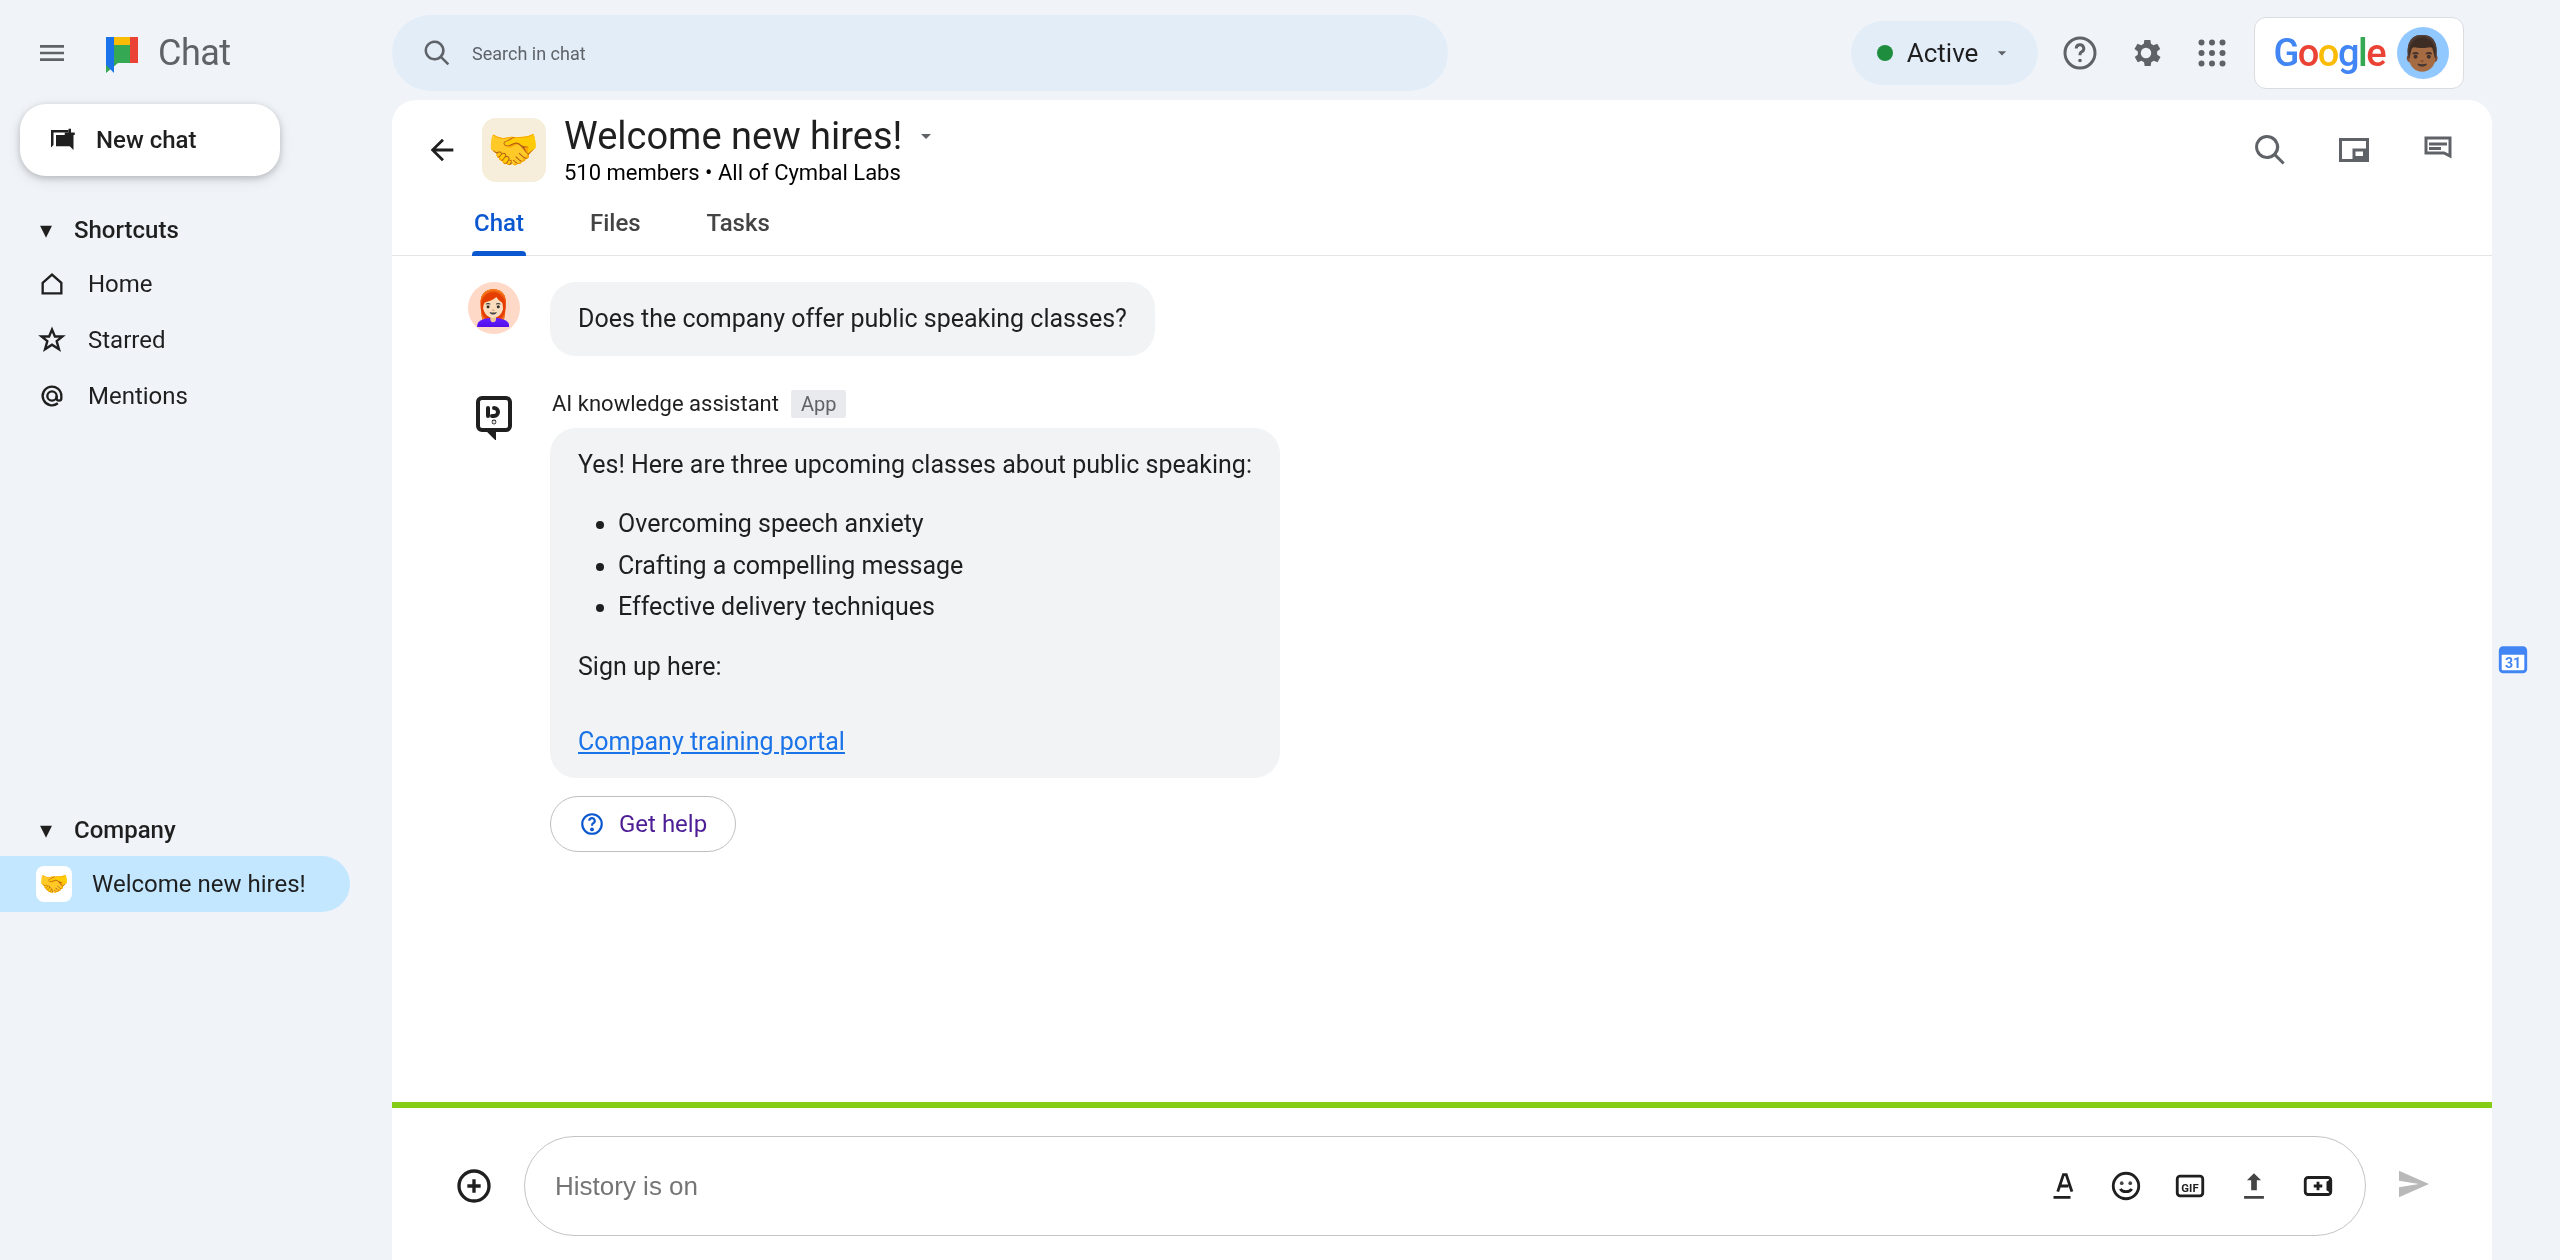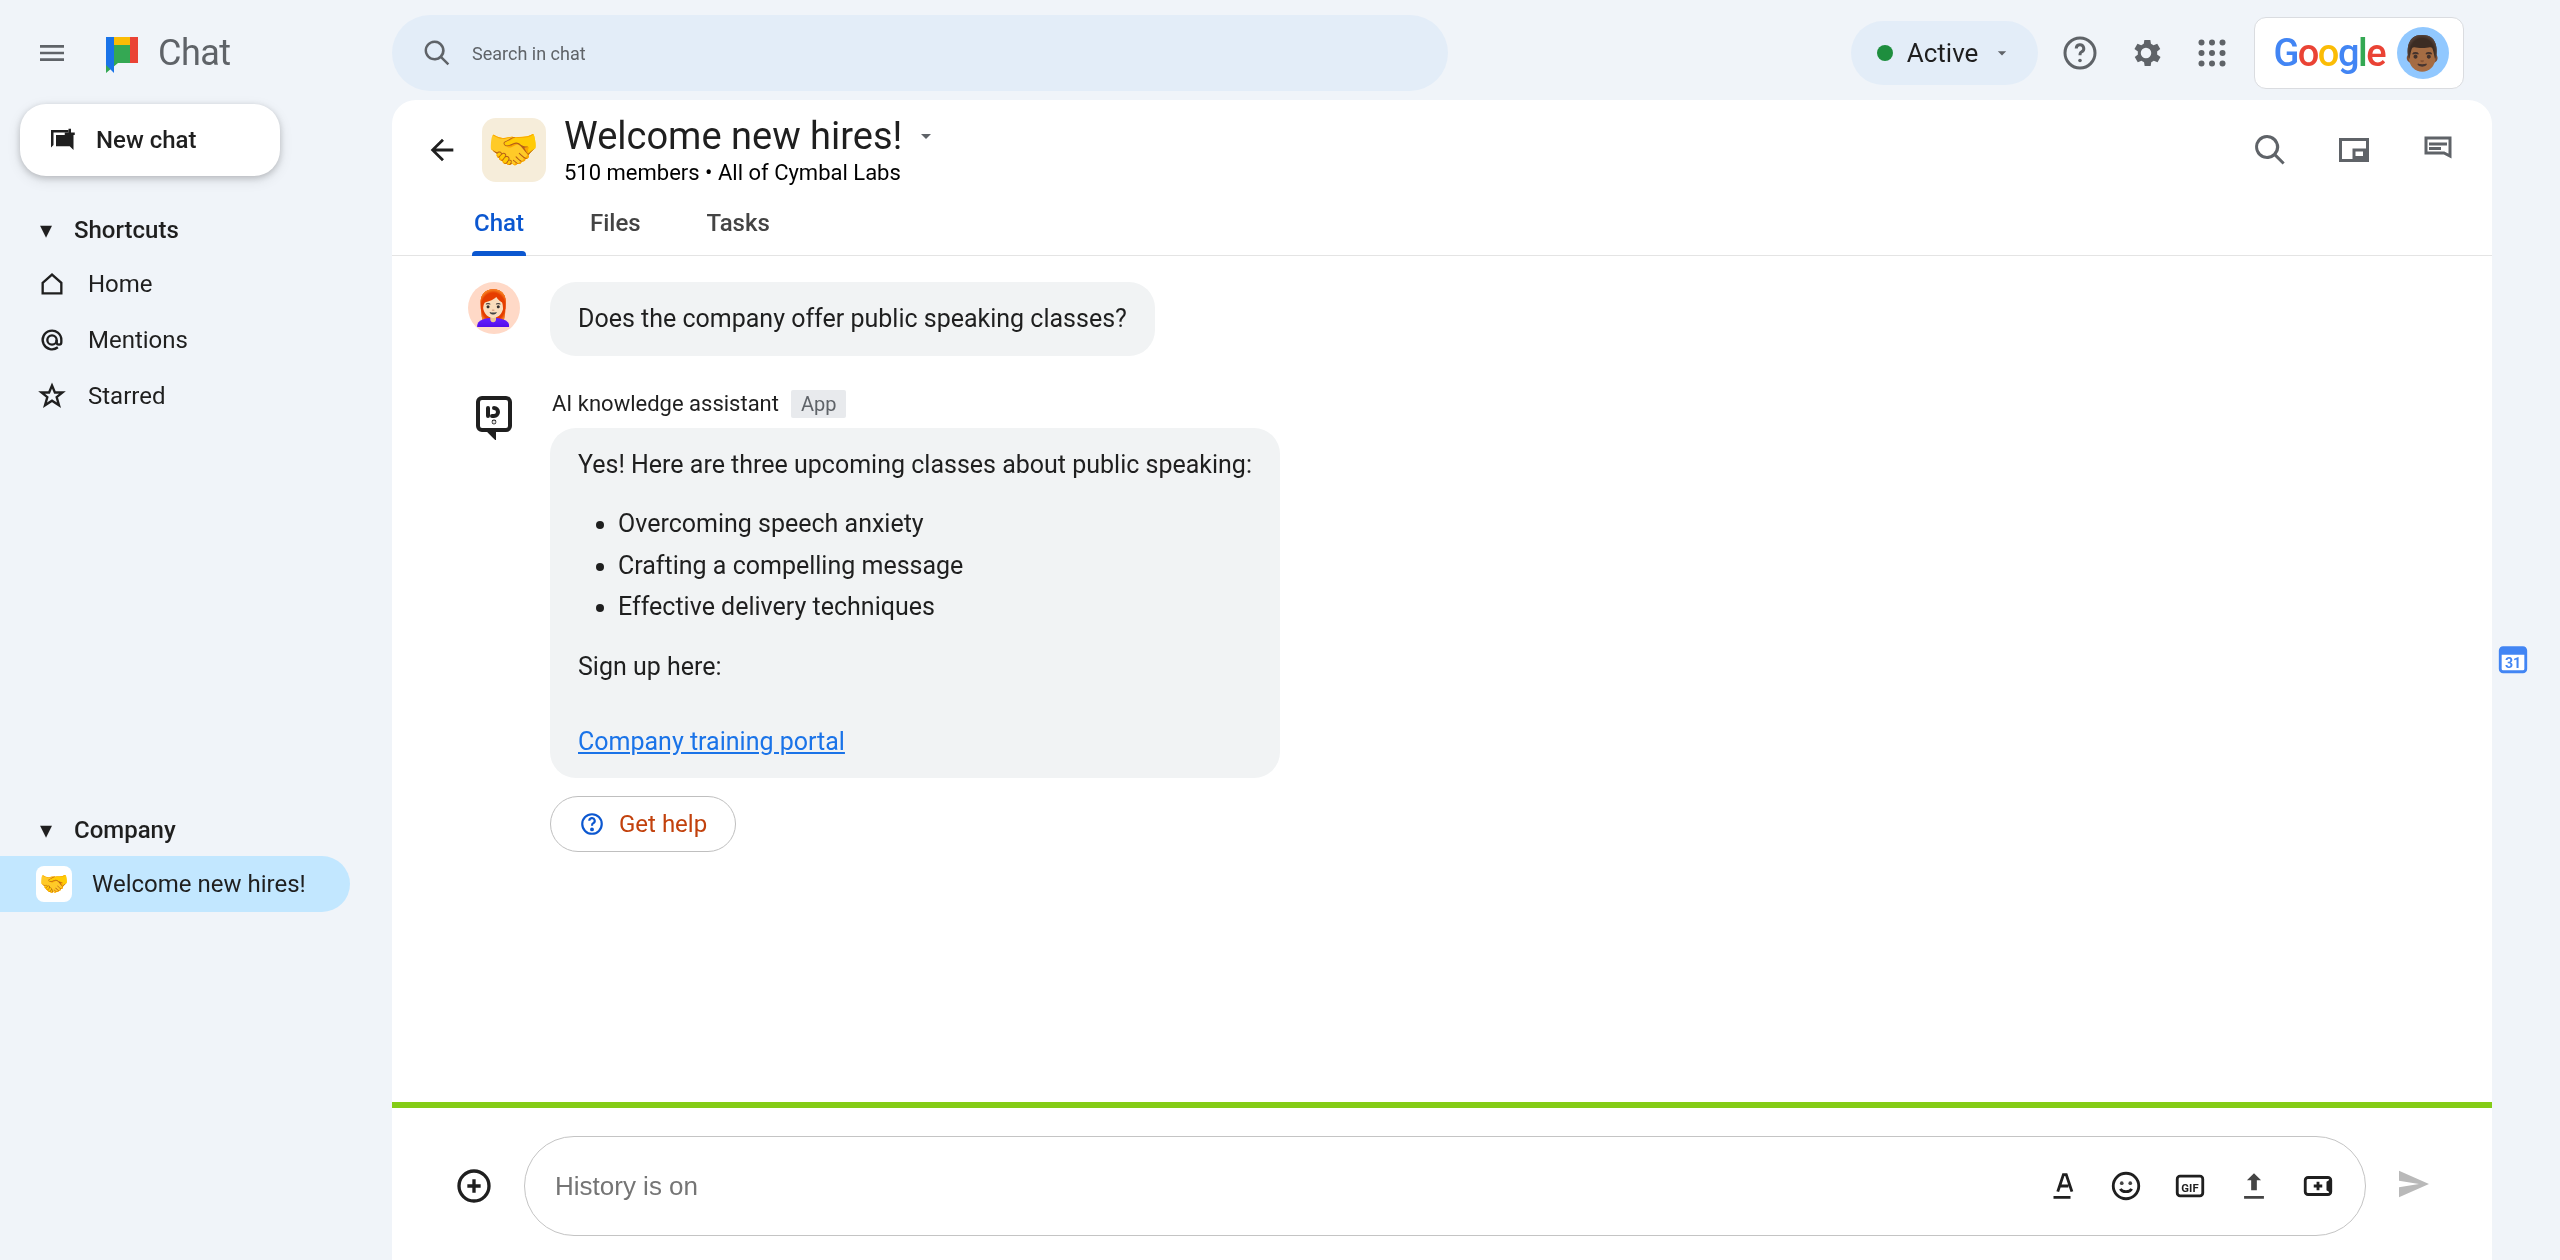--- a/index.html
+++ b/index.html
@@ -68,21 +68,21 @@
 .msg-row { display:flex; gap:30px; margin-bottom:34px; align-items:flex-start;}
 .msg-avatar { width:52px; height:52px; border-radius:50%; flex:none; display:flex; align-items:center; justify-content:center;}
 .user-av { background:#ffd9c7; font-size:34px;}
 .bot-av svg { width:48px; height:48px;}
 .bubble { background:#f1f3f4; border-radius:26px; padding:18px 28px; font-size:25px; max-width:820px; line-height:1.5;}
 .bot-header { display:flex; align-items:center; gap:12px; font-size:22px; margin-bottom:10px; margin-left:2px;}
 .app-badge { background:#e8eaed; border-radius:2px; padding:2px 10px; font-size:20px; color:#5f6368;}
 .bot-bubble ul { padding-left:40px; margin:22px 0;}
 .bot-bubble li { margin:4px 0;}
 .link { color:#1a73e8; text-decoration:underline; cursor:pointer;}
-.gethelp { margin-top:18px; border:1px solid #bfbfbf; border-radius:28px; height:56px; padding:0 28px; display:inline-flex; align-items:center; gap:14px; font-size:24px; color:#c2410c; cursor:pointer; background:#fff;}
+.gethelp { margin-top:18px; border:1px solid #bfbfbf; border-radius:28px; height:56px; padding:0 28px; display:inline-flex; align-items:center; gap:14px; font-size:24px; color:#4c1d95; cursor:pointer; background:#fff;}
 .composer-wrap { border-top:6px solid #84cc16; padding:28px 54px 24px 60px; display:flex; align-items:center; gap:28px;}
 .plus-btn { width:44px; height:44px; cursor:pointer; display:flex; align-items:center; justify-content:center;}
 .composer { flex:1; border:1px solid #c4c4c4; border-radius:50px; height:100px; display:flex; align-items:center; padding:0 30px; gap:10px;}
 .composer input { flex:1; border:none; outline:none; font-size:26px; color:#5f6368; background:transparent;}
 .composer-icons { display:flex; gap:30px; }
 .composer-icons svg { width:34px; height:34px; fill:#444; cursor:pointer;}
 .send-btn { width:44px; height:44px; cursor:pointer;}
 .send-btn svg{ width:40px; height:40px; fill:#b9b9b9;}
 
 .rightcol { width:64px; flex:none; background:#f0f4f9; padding-top:58px; display:flex; flex-direction:row; align-items:center; gap:46px;}
@@ -130,33 +130,33 @@
       <span class="ic">
           <svg viewBox="0 0 24 24" width="28" height="28" fill="none" stroke="#1f1f1f" stroke-width="2">
             <path d="M4 11 L12 4 L20 11 V20 H4 Z"></path>
           </svg>
         </span>
       <span>Home</span>
     </div>
     <div class="nav-item">
       <span class="ic">
           <svg viewBox="0 0 24 24" width="28" height="28" fill="none" stroke="#1f1f1f" stroke-width="2">
-            <circle cx="12" cy="12" r="4"></circle>
-            <path d="M16 12v2a2 2 0 0 0 4 0v-2a8 8 0 1 0-3 6.2"></path>
+            <path d="M12 3l2.5 6H21l-5 4 2 7-6-4-6 4 2-7-5-4h6.5z"></path>
           </svg>
         </span>
-      <span>Mentions</span>
+      <span>Starred</span>
     </div>
     <div class="nav-item">
       <span class="ic">
           <svg viewBox="0 0 24 24" width="28" height="28" fill="none" stroke="#1f1f1f" stroke-width="2">
-            <path d="M12 3l2.5 6H21l-5 4 2 7-6-4-6 4 2-7-5-4h6.5z"></path>
+            <circle cx="12" cy="12" r="4"></circle>
+            <path d="M16 12v2a2 2 0 0 0 4 0v-2a8 8 0 1 0-3 6.2"></path>
           </svg>
         </span>
-      <span>Starred</span>
+      <span>Mentions</span>
     </div>
 
     <div class="nav-spacer"></div>
 
     <div class="nav-section-hdr">
       <span class="caret">▾</span>
       <span>Company</span>
     </div>
     <div class="nav-item selected">
       <span class="space-emoji">🤝</span>

